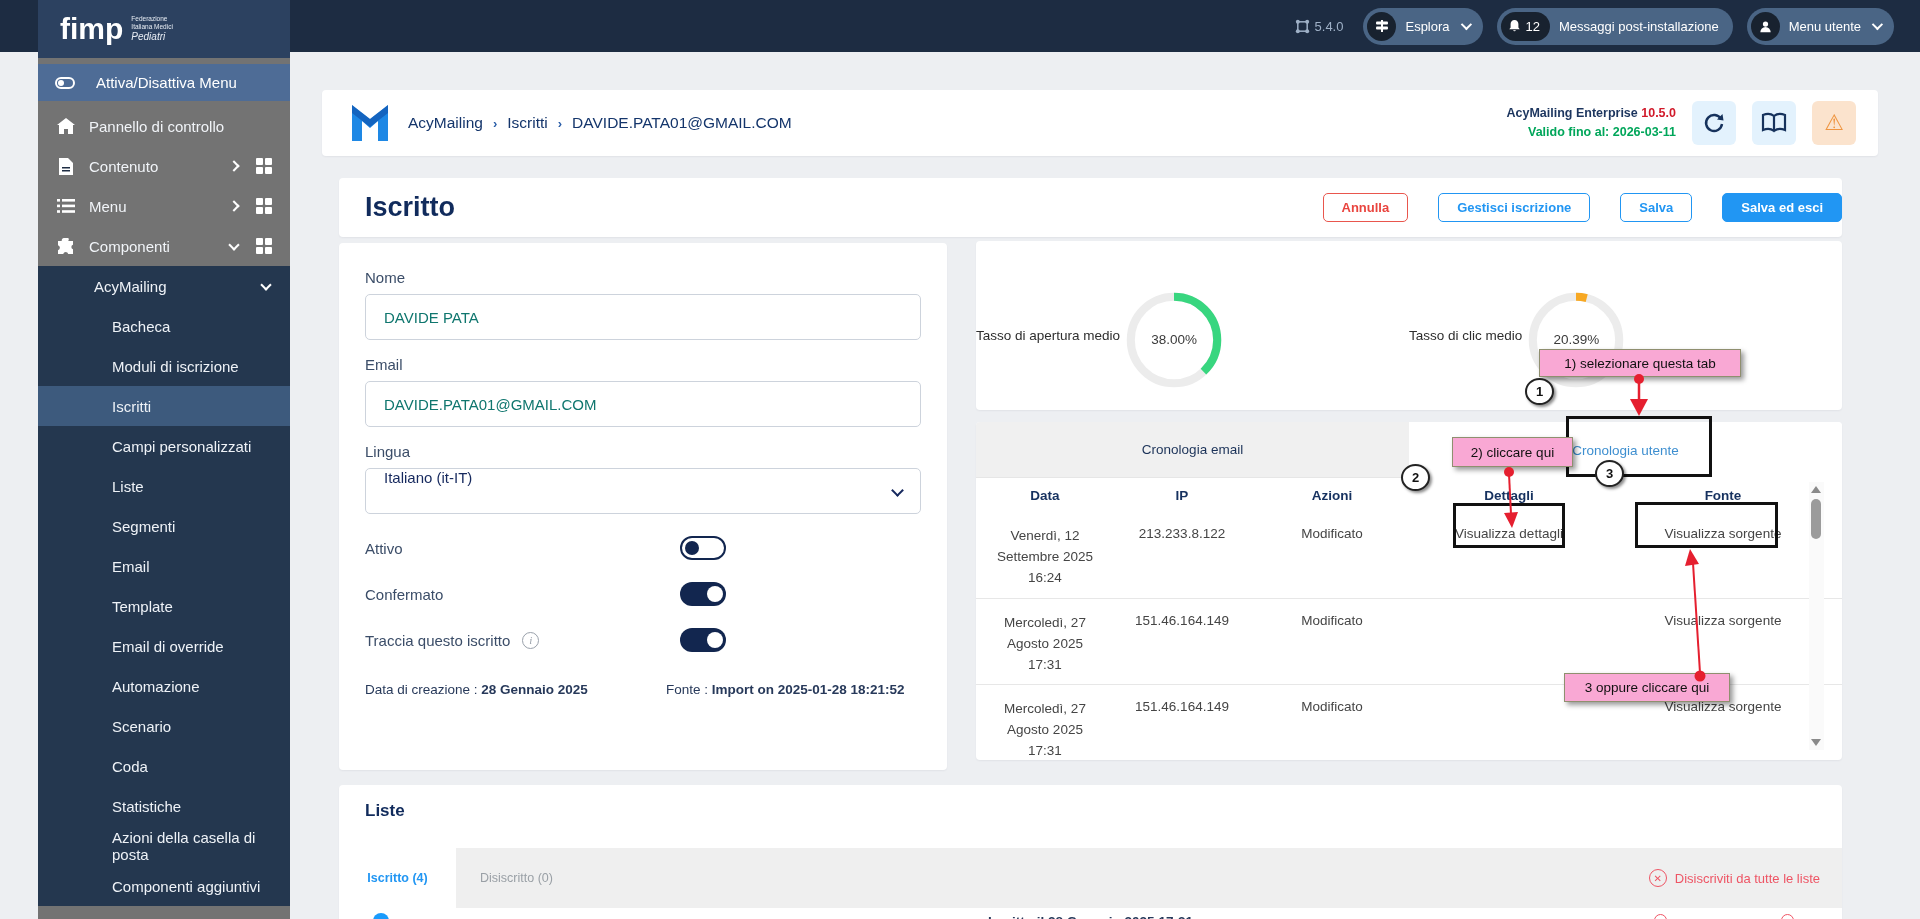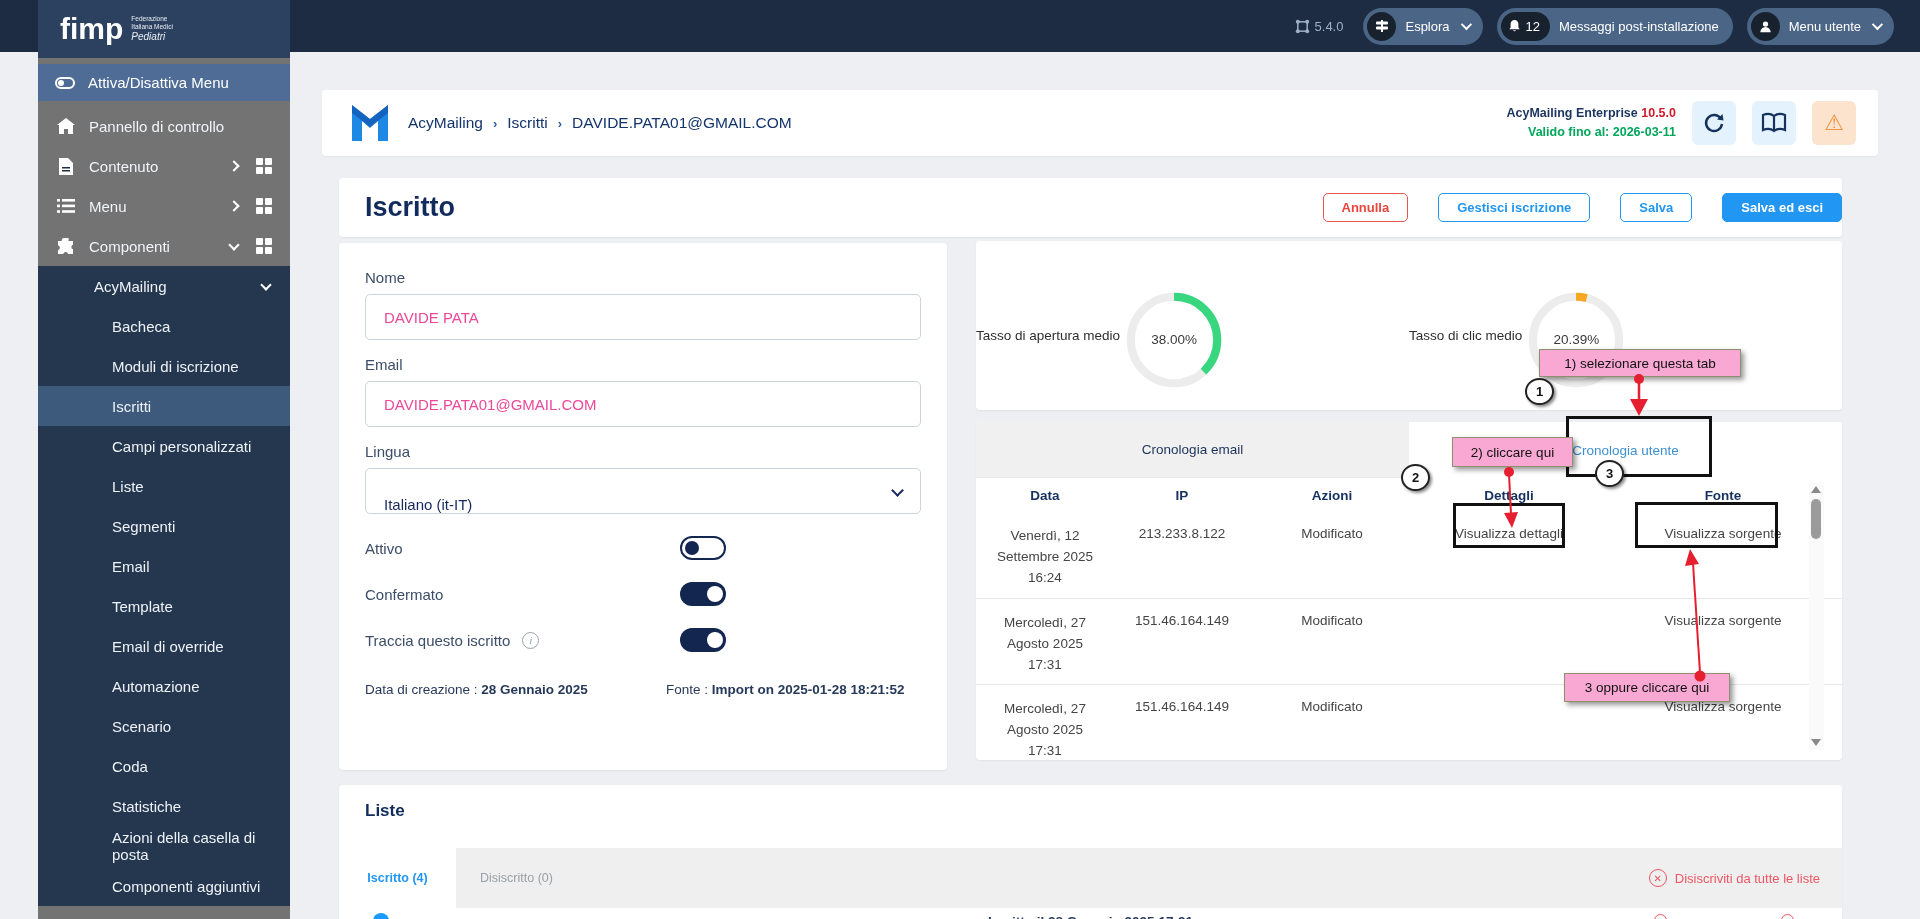--- a/index.html
+++ b/index.html
@@ -14,21 +14,21 @@
   .pill .circ { width:29px; height:29px; border-radius:15px; background:#18222f; display:flex; align-items:center; justify-content:center; }
   .pill .darkseg { height:29px; border-radius:15px; background:#18222f; display:flex; align-items:center; justify-content:center; gap:5px; padding:0 10px 0 7px; color:#fff; font-size:13px; }
   .chev { display:inline-block; width:8px; height:8px; border-right:2px solid #fff; border-bottom:2px solid #fff; transform:rotate(45deg) translateY(-2px); margin-left:2px; }
 
   
   .sidebar { position:absolute; left:0; top:0; width:252px; height:919px; background:#737373; z-index:6;margin-left:38px; }
   .logoblock { height:58px; background:#2c4160; display:flex; align-items:center; padding-left:22px; gap:8px; }
   .fimp { color:#fff; font-size:30px; font-weight:bold; letter-spacing:0; line-height:1; }
   .fimpsub { color:#e8edf4; font-size:6.5px; width:58px; line-height:1.25; }
   .fimpscript { font-style:italic; font-size:10px; }
-  .attiva { height:37px; margin-top:6px; background:#4e6c96; display:flex; align-items:center; padding-left:17px; gap:13px; color:#fff; font-size:15px; cursor:pointer; }
+  .attiva { height:37px; margin-top:6px; background:#4e6c96; display:flex; align-items:center; padding-left:17px; gap:21px; color:#fff; font-size:15px; cursor:pointer; }
   .tgl-ico { width:20px; height:12px; border:2px solid #fff; border-radius:7px; position:relative; }
   .tgl-ico::after { content:""; position:absolute; left:1px; top:1px; width:6px; height:6px; border-radius:4px; background:#fff; }
   .menu { margin-top:5px; }
   .mitem { height:40px; display:flex; align-items:center; padding:0 18px 0 17px; color:#f1f4f8; font-size:15px; cursor:pointer; }
   .mitem .ico { width:22px; margin-right:12px; display:flex; justify-content:center; }
   .mitem .lbl { flex:1; }
   .rchev { width:8px; height:8px; border-right:2px solid #fff; border-bottom:2px solid #fff; transform:rotate(-45deg); margin-right:18px; }
   .dchev { width:8px; height:8px; border-right:2px solid #fff; border-bottom:2px solid #fff; transform:rotate(45deg); margin-right:18px; margin-top:-3px; }
   .gridico { display:grid; grid-template-columns:7px 7px; grid-template-rows:7px 7px; gap:2px; }
   .gridico span { background:#fff; border-radius:1px; }
@@ -60,22 +60,22 @@
   .ptitle { font-size:27px; font-weight:bold; color:#112b5c; }
   .hbtns { margin-left:auto; display:flex; gap:30px; }
   .btn { height:29px; border-radius:5px; font-size:13px; font-weight:bold; padding:0 18px; background:#fff; cursor:pointer; font-family:inherit; }
   .btn.red { border:1px solid #e9564d; color:#e9453f; }
   .btn.blue-o { border:1px solid #2196f3; color:#2196f3; }
   .btn.blue-s { border:1px solid #2196f3; background:#2196f3; color:#fff; }
 
   
   .fcard { left:51px; top:191px; width:608px; height:527px; padding:22px 26px; }
   .flabel { font-size:15px; color:#3b4d68; margin:16px 0 8px; }
-  .tinput { width:100%; height:46px; border:1px solid #cdd3dc; border-radius:5px; padding:0 18px; font-size:15px; color:#ec4899; font-family:inherit; background:#fff; }
-  .selectbox { width:100%; height:46px; border:1px solid #cdd3dc; border-radius:5px; padding:0 18px; font-size:15px; color:#16295e; display:flex; align-items:flex-end; cursor:pointer; position:relative; }
+  .tinput { width:100%; height:46px; border:1px solid #cdd3dc; border-radius:5px; padding:0 18px; font-size:15px; color:#0f766e; font-family:inherit; background:#fff; }
+  .selectbox { width:100%; height:46px; border:1px solid #cdd3dc; border-radius:5px; padding:0 18px; font-size:15px; color:#16295e; display:flex; align-items:flex-start; cursor:pointer; position:relative; }
   .selectbox .schev { position:absolute; right:18px; top:17px; width:9px; height:9px; border-right:2px solid #16295e; border-bottom:2px solid #16295e; transform:rotate(45deg); }
   .trow { display:flex; align-items:center; margin-top:22px; }
   .trow .tlabel { width:315px; font-size:15px; color:#3b4d68; display:flex; align-items:center; gap:12px; }
   .toggle { width:46px; height:24px; border-radius:13px; position:relative; cursor:pointer; }
   .toggle.off { background:#fff; border:2px solid #12264f; }
   .toggle.off::after { content:""; position:absolute; left:3px; top:3px; width:14px; height:14px; border-radius:8px; background:#12264f; }
   .toggle.on { background:#12264f; }
   .toggle.on::after { content:""; position:absolute; right:3px; top:4px; width:16px; height:16px; border-radius:9px; background:#fff; }
   .infoico { width:17px; height:17px; border:1px solid #9aa1ab; border-radius:9px; color:#9aa1ab; font-size:11px; display:inline-flex; align-items:center; justify-content:center; font-style:italic; font-family:"Liberation Serif", serif; }
   .meta { display:flex; margin-top:30px; font-size:13.5px; color:#27395a; }

